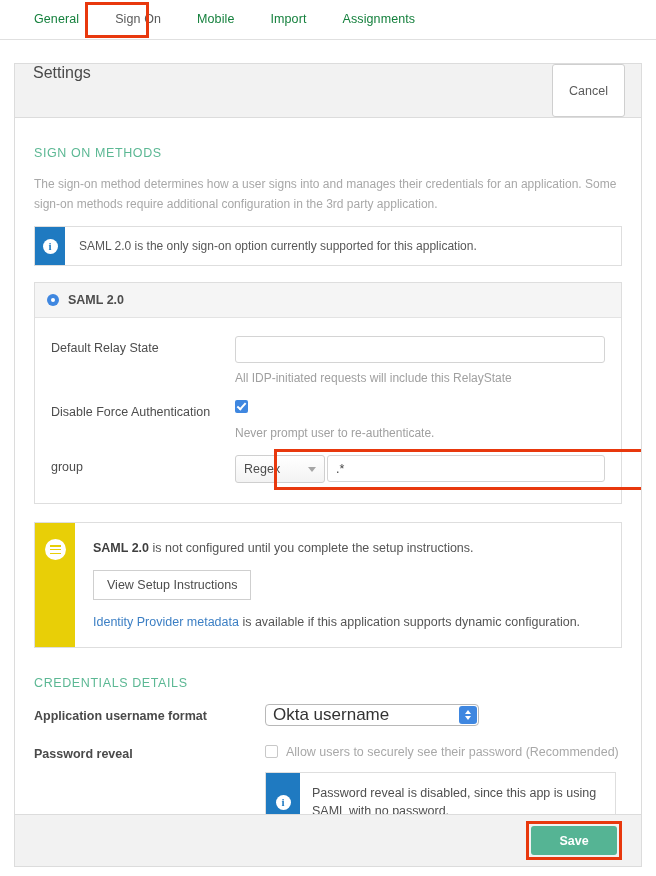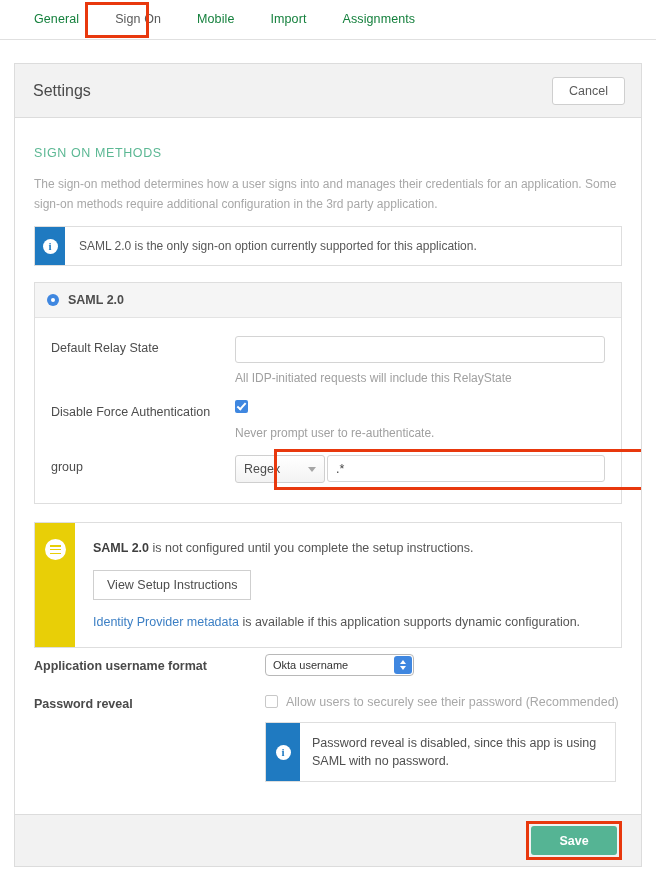--- a/index.html
+++ b/index.html
@@ -66,21 +66,20 @@
     background: #ffffff;
     border: 1px solid #dcdcdc;
     box-sizing: border-box;
     overflow: hidden;
   }
   .panel-header {
     height: 54px;
     background: #f2f2f2;
     border-bottom: 1px solid #dcdcdc;
     display: flex;
-    align-items: center;
     justify-content: space-between;
     padding: 0 16px 0 18px;
     box-sizing: border-box;
   }
   .panel-title {
     font-size: 16px;
     color: #4a4a4a;
     font-weight: normal;
   }
   .btn-cancel {
@@ -347,28 +346,28 @@
   }
   .crow .clabel {
     width: 231px;
     flex: 0 0 231px;
     font-size: 12.5px;
     color: #4a4a4a;
     font-weight: bold;
     padding-top: 5px;
   }
   .native-select {
-    width: 149px;
+    width: 214px;
     height: 22px;
     border: 1px solid #b8b8b8;
     border-radius: 4px;
     background: #fff;
     display: flex;
     align-items: center;
-    font-size: 11px;
+    font-size: 17px;
     color: #333;
     padding-left: 7px;
     box-sizing: border-box;
     position: relative;
     cursor: pointer;
   }
   .native-select .stepper {
     position: absolute;
     right: 1px; top: 1px;
     width: 18px; height: 18px;
@@ -546,20 +545,21 @@
             <i></i>
           </span>
       </div>
       <div class="warn-body">
         <div class="warn-line1"><b>SAML 2.0</b><span> is not configured until you complete the setup instructions.</span></div>
         <button class="btn-setup">View Setup Instructions</button>
         <div class="warn-line2"><a>Identity Provider metadata</a><span> is available if this application supports dynamic configuration.</span></div>
       </div>
     </div>
 
+    <div class="section-title">CREDENTIALS DETAILS</div>
 
     <div class="crow">
       <div class="clabel">Application username format</div>
       <div class="native-select">
         <span>Okta username</span>
         <span class="stepper">
           <span class="up"></span>
           <span class="dn"></span>
         </span>
       </div>

